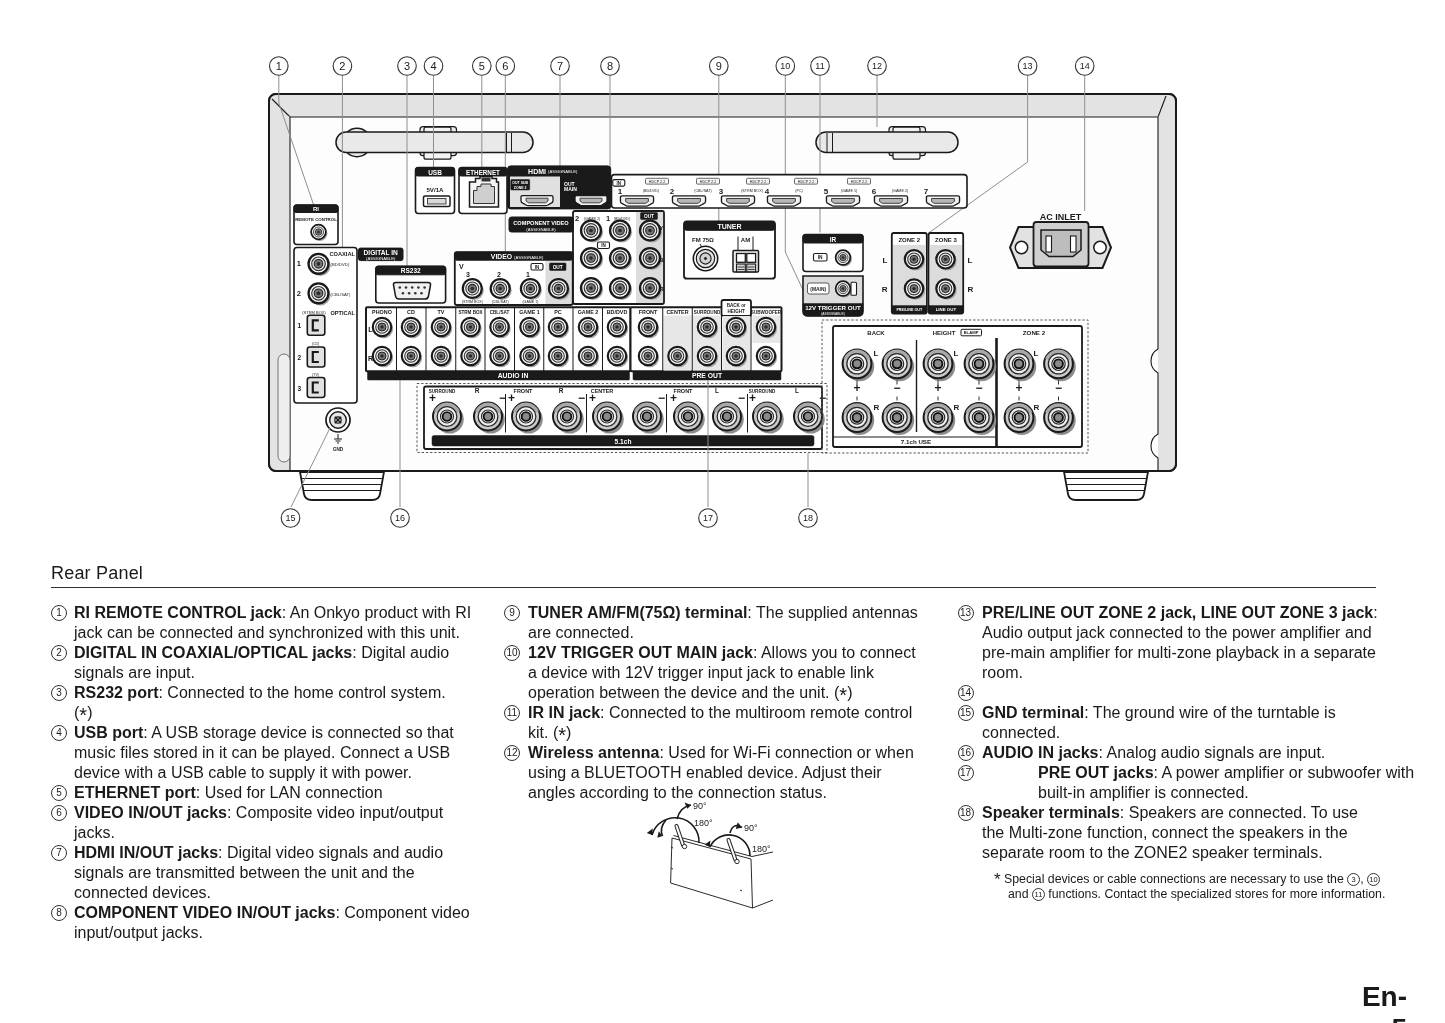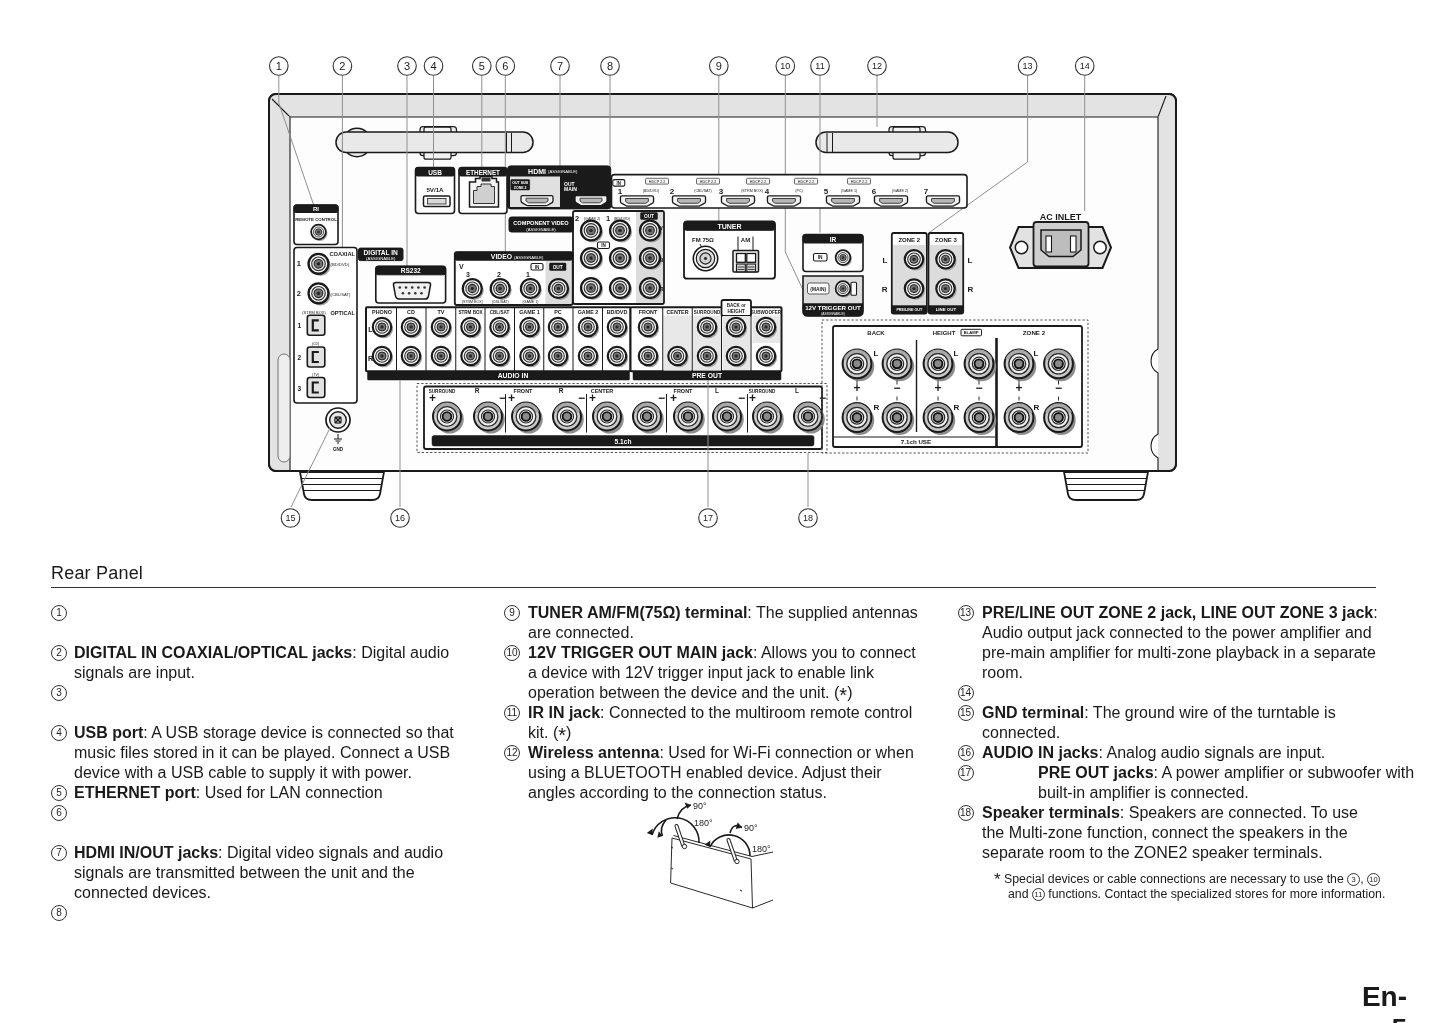--- a/index.html
+++ b/index.html
@@ -950,31 +950,35 @@
       <circle cx="400" cy="518" r="9.3" fill="#fff" stroke="#333" stroke-width="1.1"></circle>
       <text x="400" y="521.24" font-size="9" text-anchor="middle" fill="#1a1a1a">16</text>
       <circle cx="708" cy="518" r="9.3" fill="#fff" stroke="#333" stroke-width="1.1"></circle>
       <text x="708" y="521.24" font-size="9" text-anchor="middle" fill="#1a1a1a">17</text>
       <circle cx="808" cy="518" r="9.3" fill="#fff" stroke="#333" stroke-width="1.1"></circle>
       <text x="808" y="521.24" font-size="9" text-anchor="middle" fill="#1a1a1a">18</text>
     </svg>
 <div class="hd">Rear Panel</div>
 <div class="rule"></div>
 <div class="it" style="left:51px;top:602.5px"><span class="nm">1</span></div>
+    <div class="tx" style="left:74px;top:602.5px"><b>RI REMOTE CONTROL jack</b>: An Onkyo product with RI<br>jack can be connected and synchronized with this unit.</div>
     <div class="it" style="left:51px;top:642.5px"><span class="nm">2</span></div>
     <div class="tx" style="left:74px;top:642.5px"><b>DIGITAL IN COAXIAL/OPTICAL jacks</b>: Digital audio<br>signals are input.</div>
     <div class="it" style="left:51px;top:682.5px"><span class="nm">3</span></div>
+    <div class="tx" style="left:74px;top:682.5px"><b>RS232 port</b>: Connected to the home control system.<br>(<span class="ast">*</span>)</div>
     <div class="it" style="left:51px;top:722.5px"><span class="nm">4</span></div>
     <div class="tx" style="left:74px;top:722.5px"><b>USB port</b>: A USB storage device is connected so that<br>music files stored in it can be played. Connect a USB<br>device with a USB cable to supply it with power.</div>
     <div class="it" style="left:51px;top:782.5px"><span class="nm">5</span></div>
     <div class="tx" style="left:74px;top:782.5px"><b>ETHERNET port</b>: Used for LAN connection</div>
     <div class="it" style="left:51px;top:802.5px"><span class="nm">6</span></div>
+    <div class="tx" style="left:74px;top:802.5px"><b>VIDEO IN/OUT jacks</b>: Composite video input/output<br>jacks.</div>
     <div class="it" style="left:51px;top:842.5px"><span class="nm">7</span></div>
     <div class="tx" style="left:74px;top:842.5px"><b>HDMI IN/OUT jacks</b>: Digital video signals and audio<br>signals are transmitted between the unit and the<br>connected devices.</div>
     <div class="it" style="left:51px;top:902.5px"><span class="nm">8</span></div>
+    <div class="tx" style="left:74px;top:902.5px"><b>COMPONENT VIDEO IN/OUT jacks</b>: Component video<br>input/output jacks.</div>
     <div class="it" style="left:504px;top:602.5px"><span class="nm">9</span></div>
     <div class="tx" style="left:528px;top:602.5px"><b>TUNER AM/FM(75Ω) terminal</b>: The supplied antennas<br>are connected.</div>
     <div class="it" style="left:504px;top:642.5px"><span class="nm">10</span></div>
     <div class="tx" style="left:528px;top:642.5px"><b>12V TRIGGER OUT MAIN jack</b>: Allows you to connect<br>a device with 12V trigger input jack to enable link<br>operation between the device and the unit. (<span class="ast">*</span>)</div>
     <div class="it" style="left:504px;top:702.5px"><span class="nm">11</span></div>
     <div class="tx" style="left:528px;top:702.5px"><b>IR IN jack</b>: Connected to the multiroom remote control<br>kit. (<span class="ast">*</span>)</div>
     <div class="it" style="left:504px;top:742.5px"><span class="nm">12</span></div>
     <div class="tx" style="left:528px;top:742.5px"><b>Wireless antenna</b>: Used for Wi-Fi connection or when<br>using a BLUETOOTH enabled device. Adjust their<br>angles according to the connection status.</div>
     <div class="it" style="left:957.5px;top:602.5px"><span class="nm">13</span></div>
     <div class="tx" style="left:982px;top:602.5px"><b>PRE/LINE OUT ZONE 2 jack, LINE OUT ZONE 3 jack</b>:<br>Audio output jack connected to the power amplifier and<br>pre-main amplifier for multi-zone playback in a separate<br>room.</div>

